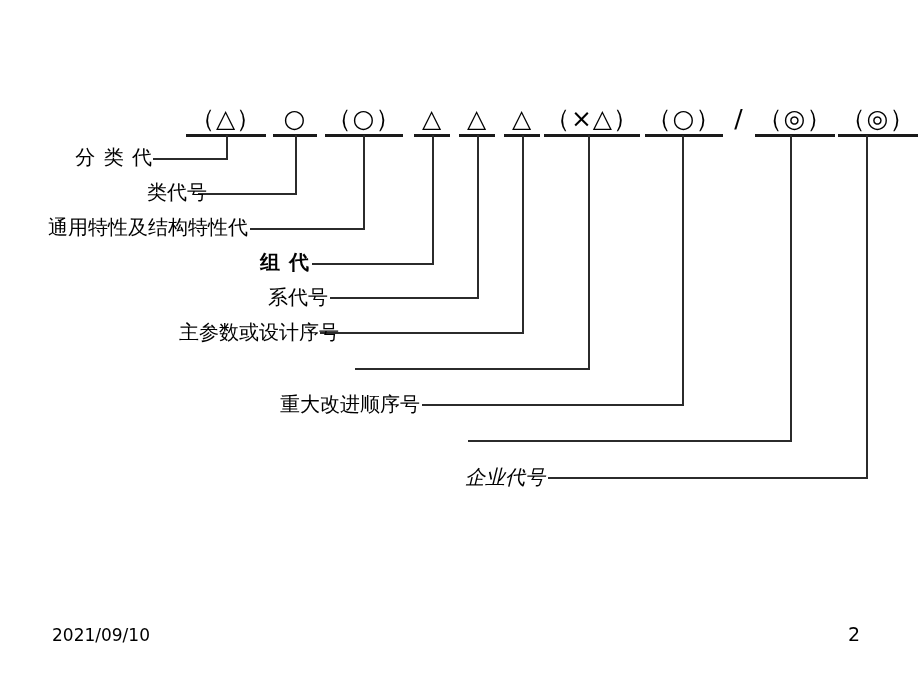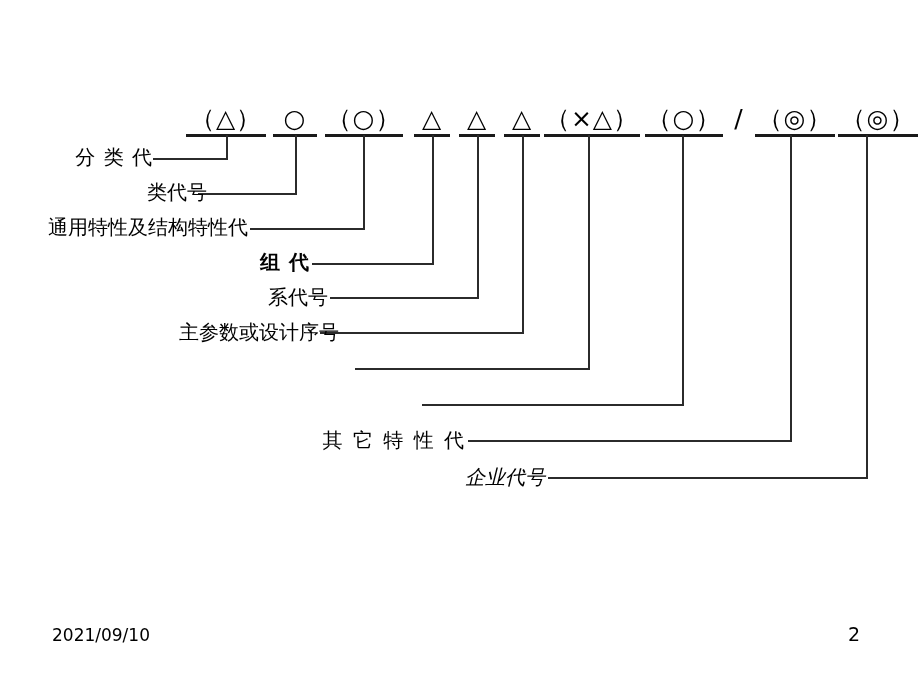--- a/index.html
+++ b/index.html
@@ -161,21 +161,21 @@
 
   <div class="label" style="left:0px; top:217px; width:248px;">通用特性及结构特性代</div>
 
   <div class="label" style="left:0px; top:252px; width:310px; letter-spacing:1px;font-weight:bold;">组  代</div>
 
   <div class="label" style="left:0px; top:287px; width:328px;">系代号</div>
 
   <div class="label" style="left:0px; top:322px; width:318px;margin-left:21px;">主参数或设计序号</div>
 
 
+  <div class="label" style="left:0px; top:394px; width:420px;">重大改进顺序号</div>
 
-  <div class="label" style="left:0px; top:430px; width:466px; letter-spacing:2px;">其 它 特 性 代</div>
 
   <div class="label" style="left:0px; top:467px; width:545px;font-style:italic;">企业代号</div>
 
   <div class="footer-date">2021/09/10</div>
   <div class="footer-page">2</div>
 
 </div>
 
 </body></html>

